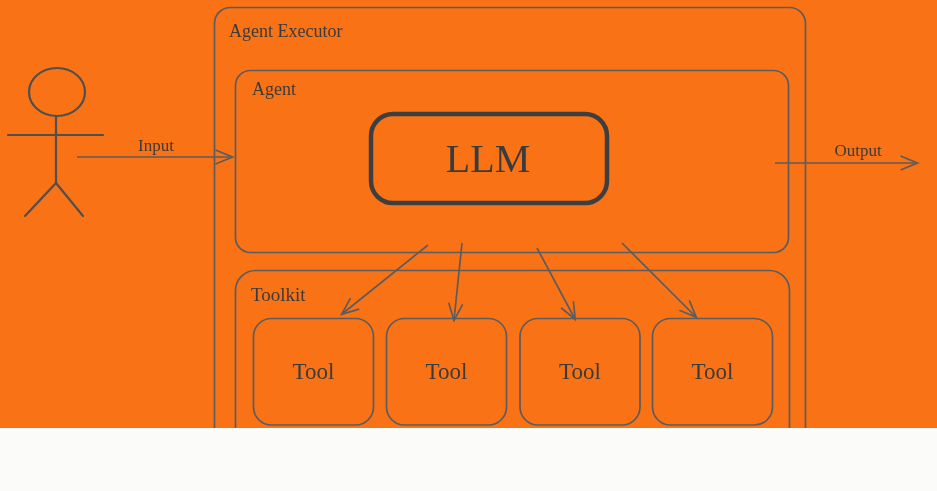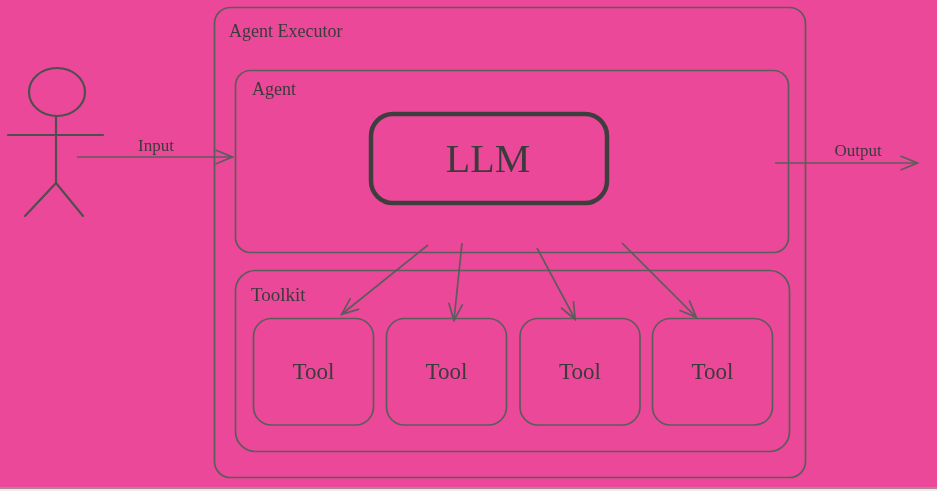--- a/index.html
+++ b/index.html
@@ -4,23 +4,23 @@
 <style>
   html, body {
     margin: 0;
     padding: 0;
     background: #fbfbf9;
     font-family: "Liberation Serif", "DejaVu Serif", serif;
   }
   .stage {
     position: relative;
     width: 937px;
-    height: 491px;
+    height: 428px;
     overflow: hidden;
-    background: #ec4899;
+    background: #f97316;
   }
   svg { display: block; }
   text {
     fill: #3b3b3b;
     font-family: "Liberation Serif", "DejaVu Serif", serif;
   }
   .box-label   { font-size: 18px; }
   .toolkit-label { font-size: 19px; }
   .io-label    { font-size: 17px; }
   .llm-label   { font-size: 40px; }

